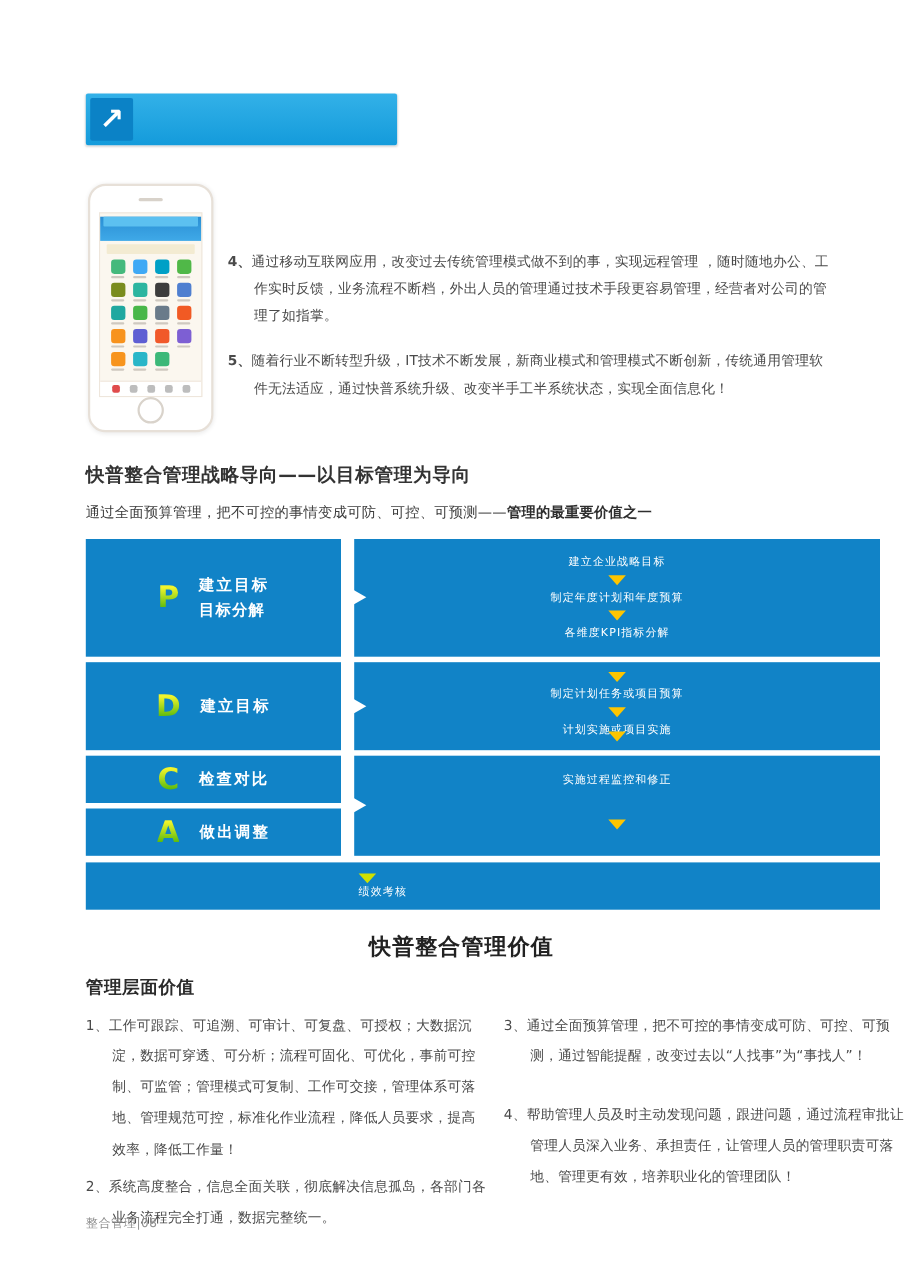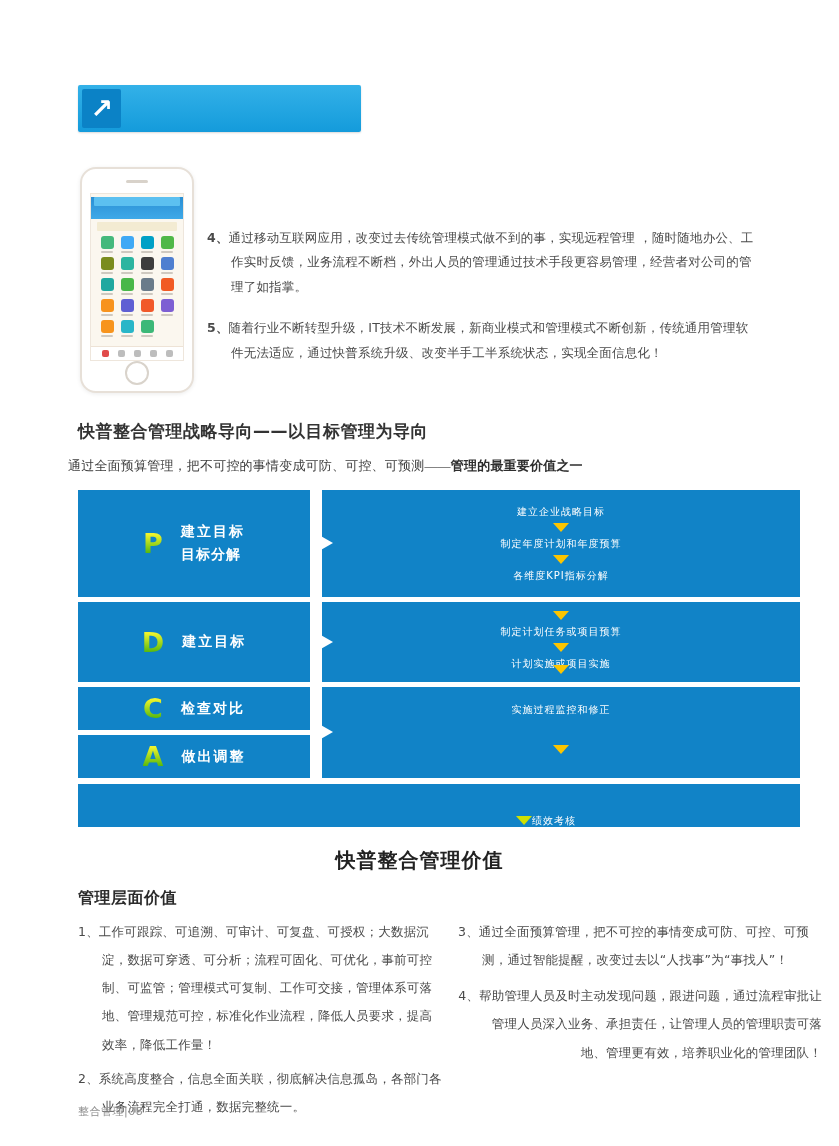--- a/index.html
+++ b/index.html
@@ -37,21 +37,21 @@
     width:24px; height:24px; border:2px solid #d9d3cb; border-radius:50%; background:#fff; }
 
   
   .intro { position:absolute; left:195px; top:226px; width:566px; color:#4a4a4a;
     font-size:12.5px; line-height:1.95; letter-spacing:.2px; }
   .intro p { padding-left:36px; text-indent:-24px; margin-bottom:17px; }
   .intro .num { font-weight:bold; color:#4a4a4a; }
 
   
   .strategy-heading { position:absolute; left:78px; top:420px; font-size:17px; font-weight:bold; color:#333; letter-spacing:.5px; }
-  .strategy-desc { position:absolute; left:68px; top:457px; font-size:13px; color:#3c3c3c; letter-spacing:.2px;font-family:Liberation Serif, serif; }
+  .strategy-desc { position:absolute; left:78px; top:457px; font-size:13px; color:#3c3c3c; letter-spacing:.2px; }
   .strategy-desc b { color:#2e2e2e; }
 
   
   .pdca { position:absolute; left:78px; top:490px; width:722px; height:338px; }
   .pbox { position:absolute; background:#1183c7; color:#fff; }
   .pbox.left { display:flex; align-items:center; justify-content:center; gap:18px; }
   .pdca-letter { font-size:27px; font-weight:bold; line-height:1; color:#9fdc00; }
   @supports (-webkit-background-clip: text) {
     .pdca-letter { background:linear-gradient(180deg,#f2f52c 15%,#4cb50a 90%);
       -webkit-background-clip:text; background-clip:text; color:transparent; }
@@ -66,34 +66,34 @@
   .rt-arrow { position:absolute; width:0; height:0; left:234px;
     border-top:12px solid transparent; border-bottom:12px solid transparent; border-left:21px solid #fff; z-index:2; }
   .p-left  { left:0; top:0; width:232px; height:107px; }
   .p-right { left:244px; top:0; width:478px; height:107px; }
   .d-left  { left:0; top:112px; width:232px; height:80px; }
   .d-right { left:244px; top:112px; width:478px; height:80px; }
   .c-left  { left:0; top:197px; width:232px; height:43px; }
   .a-left  { left:0; top:245px; width:232px; height:43px; }
   .ca-right{ left:244px; top:197px; width:478px; height:91px;gap:24px; }
   .bottom-bar { left:0; top:294px; width:722px; height:43px; }
-  .bottom-inner { position:absolute; left:229px; top:0; width:478px; height:100%;
-    display:flex; align-items:flex-end; justify-content:center; color:#fff; }
+  .bottom-inner { position:absolute; left:248px; top:0; width:478px; height:100%;
+    display:flex; flex-direction:column; align-items:flex-start; justify-content:center; color:#fff; }
   .bottom-inner .dn-arrow { margin:0 0 2px 0; }
 
   
   .value-heading { position:absolute; left:0; top:847px; width:100%; text-align:center;
     font-size:20px; font-weight:bold; color:#222; letter-spacing:1px; }
   .value-subheading { position:absolute; left:78px; top:888px; font-size:16px; font-weight:bold; color:#2b2b2b; letter-spacing:.5px; }
   .value-col { position:absolute; top:918px; width:364px; color:#4a4a4a; font-size:12.5px; line-height:2.25; letter-spacing:.2px; }
   .value-col.left { left:78px; }
   .value-col.right { left:458px; }
   .value-col p { padding-left:24px; text-indent:-24px; }
   .value-col.left p + p { margin-top:6px; }
-  .value-col.right p + p { margin-top:8px;text-align:right; }
+  .value-col.right p + p { margin-top:25px; }
 
   
   .footer { position:absolute; left:78px; top:1104px; font-size:11px; color:#8f8f8f; letter-spacing:.5px; }
 </style>
 </head>
 <body>
 
 <div class="page">
 
   <div class="banner">

